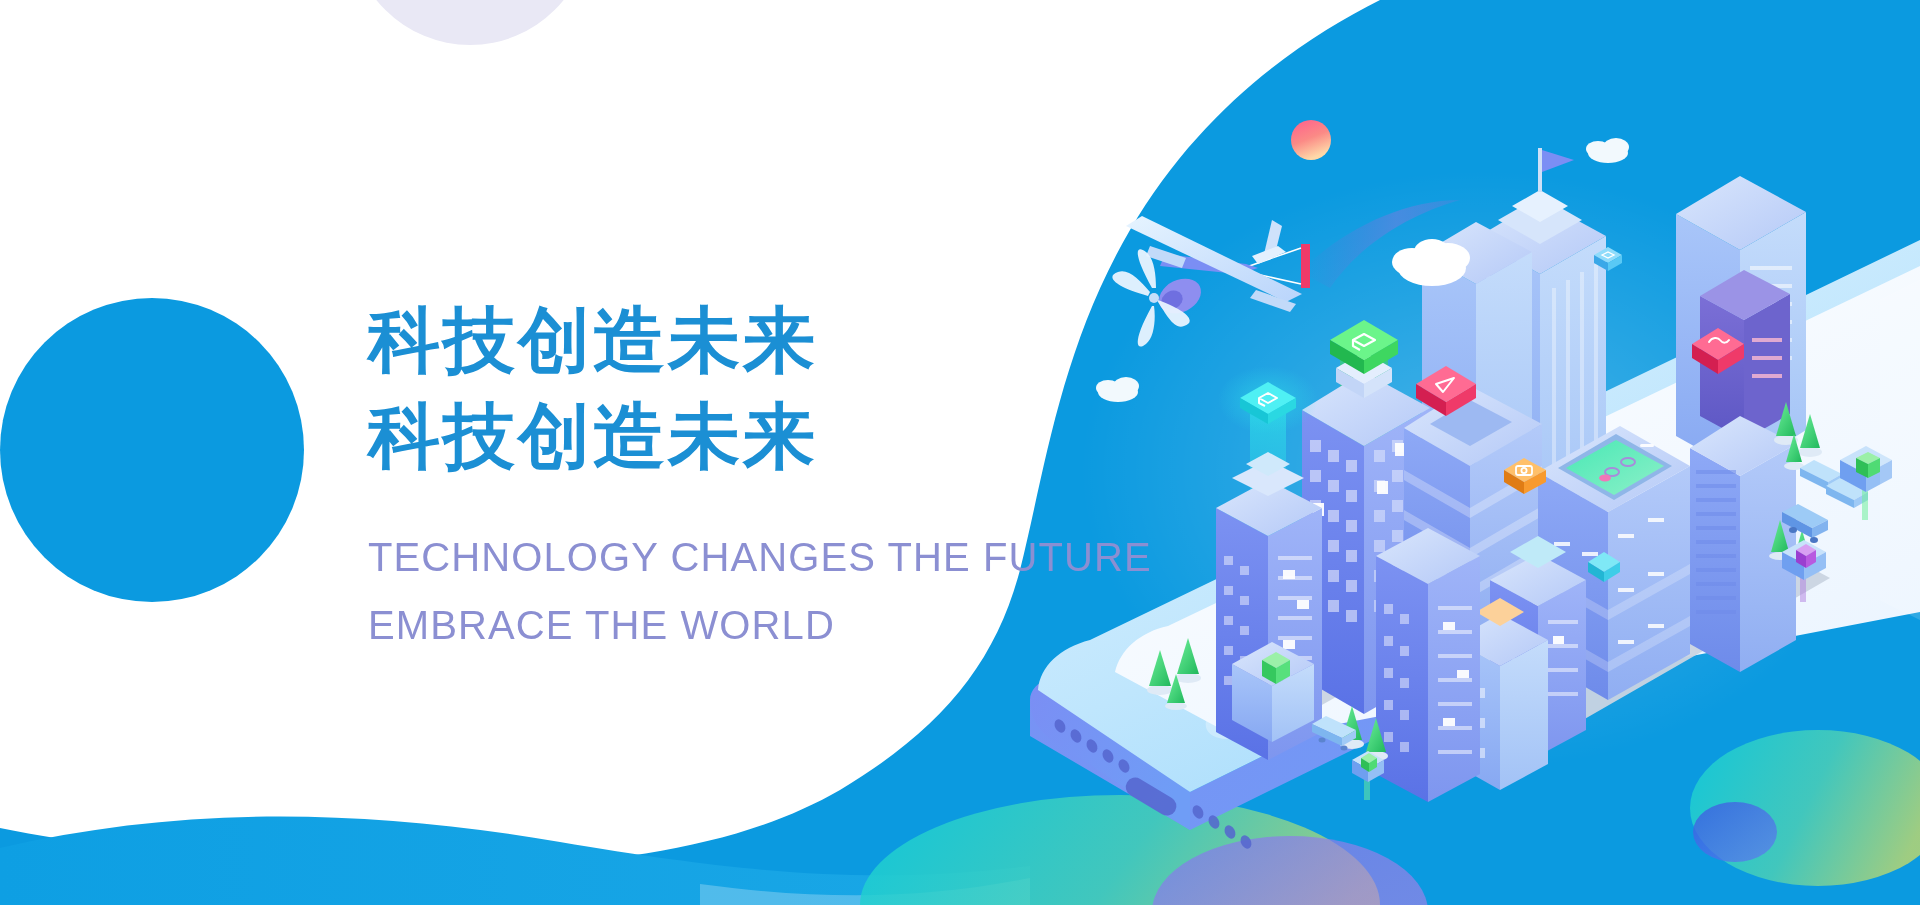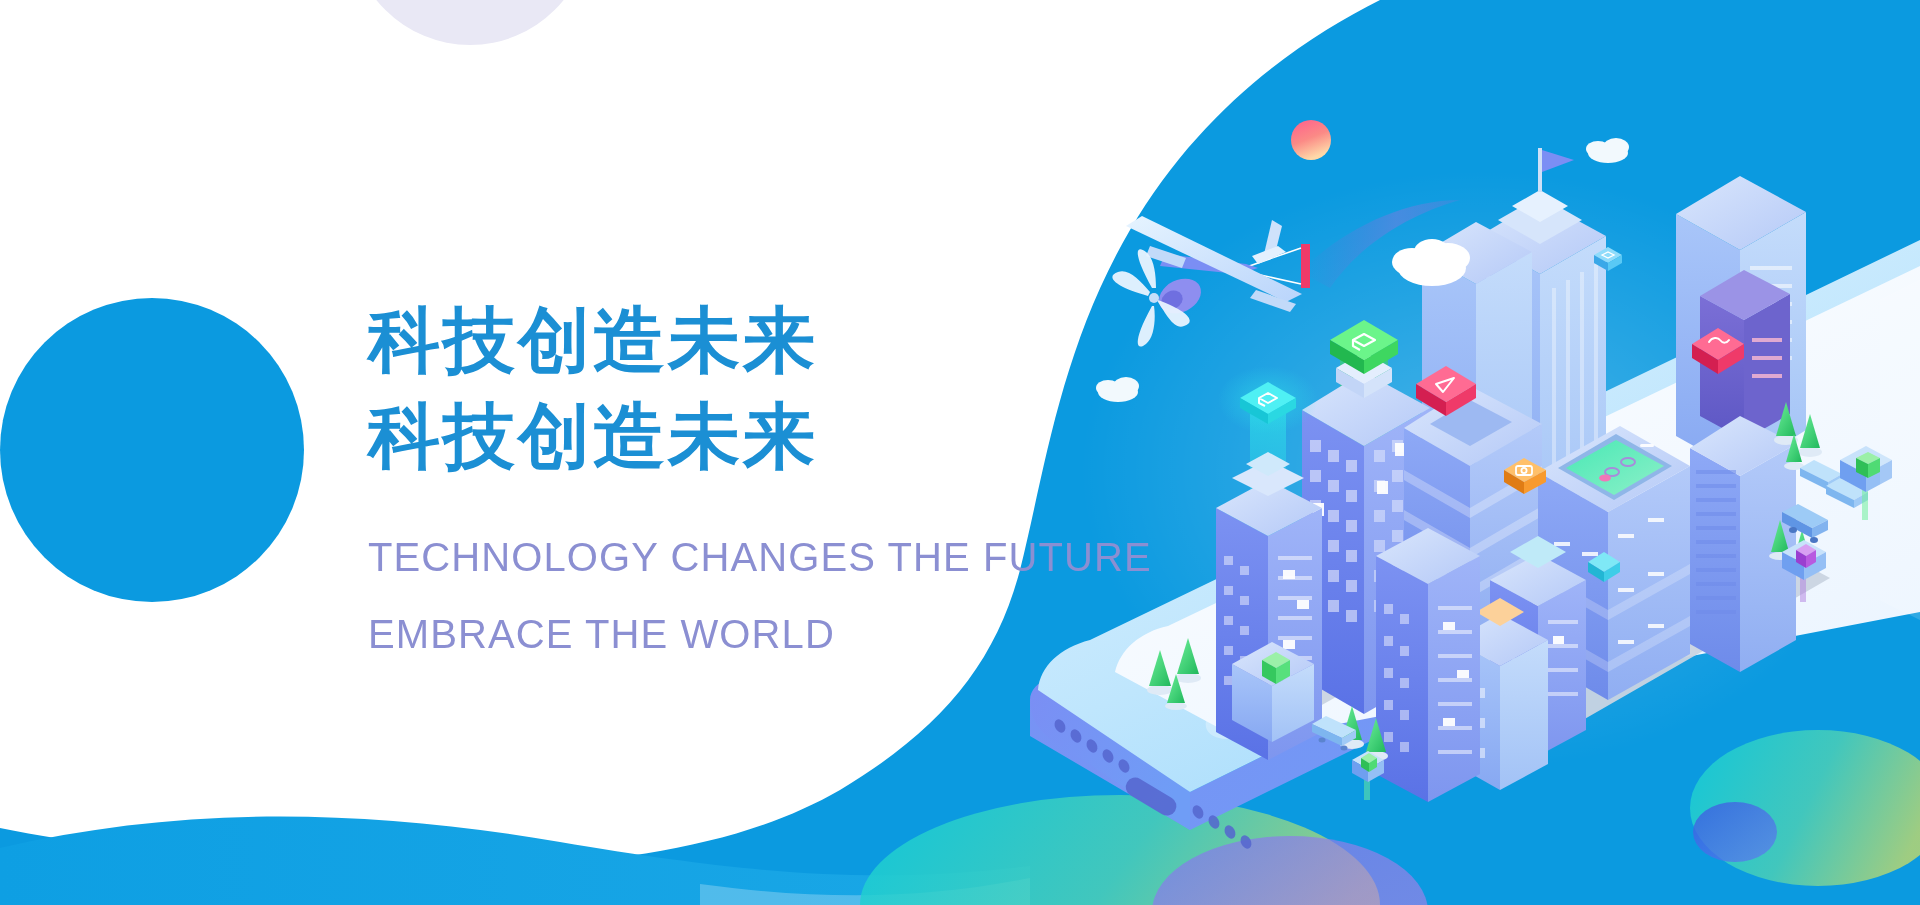--- a/index.html
+++ b/index.html
@@ -739,16 +739,16 @@
       </g>
     </g>
 
     <path d="M1880,300 L1920,280 L1920,620 L1880,600 Z" fill="#ffffff" opacity="0.15"></path>
   </svg>
 
   <div class="text-block">
     <div class="headline">科技创造未来</div>
     <div class="headline">科技创造未来</div>
     <div class="subline">TECHNOLOGY CHANGES THE FUTURE</div>
-    <div class="subline" style="margin-top:16px">EMBRACE THE WORLD</div>
+    <div class="subline" style="margin-top:7px">EMBRACE THE WORLD</div>
   </div>
 
 </div>
 
 </body></html>

